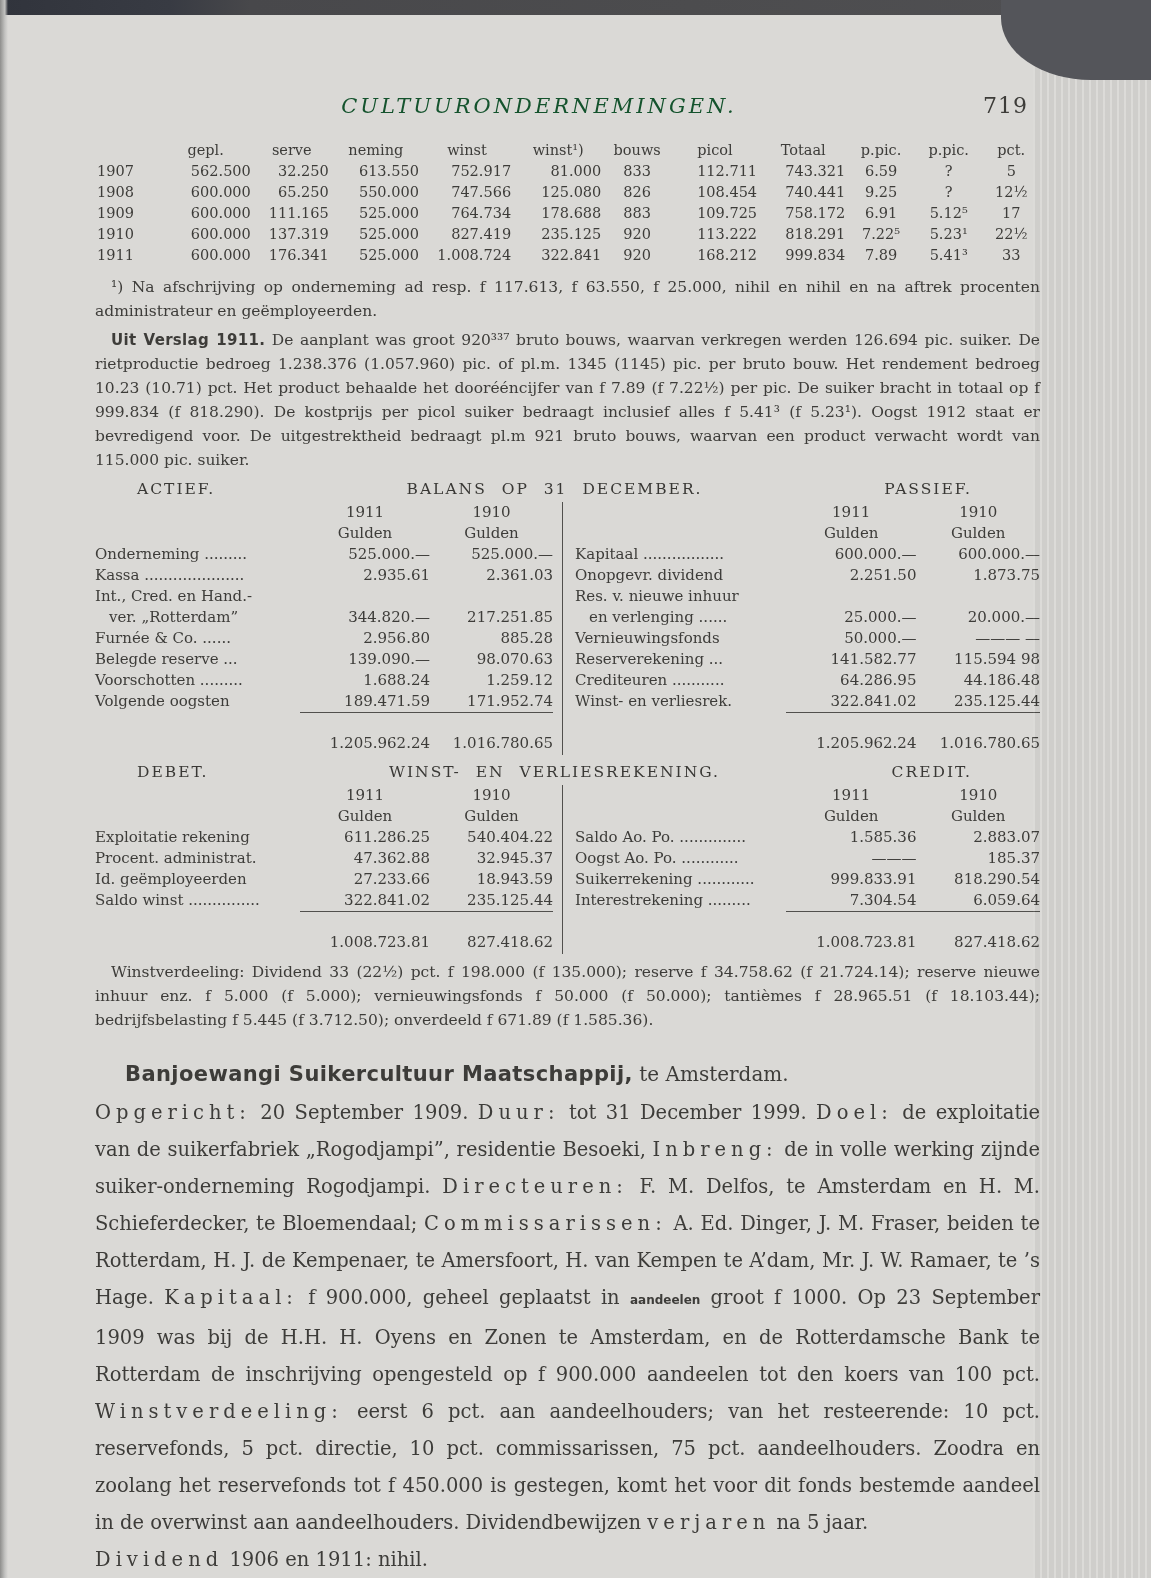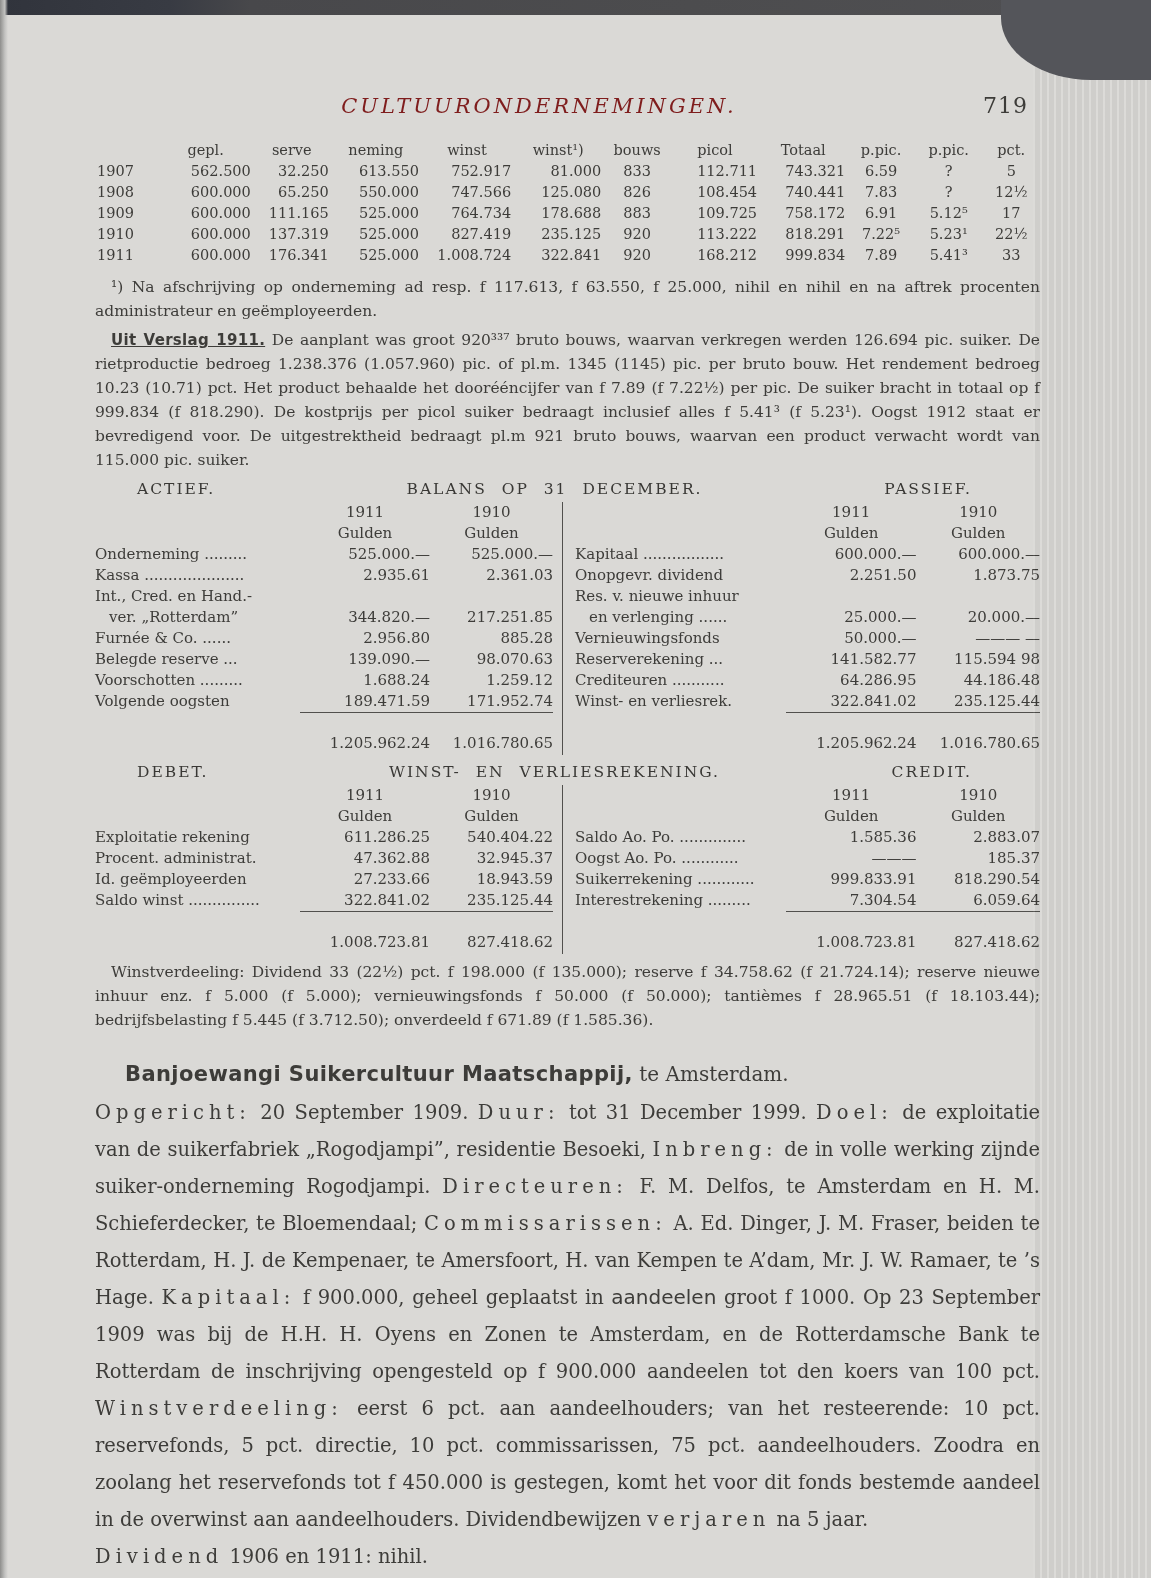--- a/index.html
+++ b/index.html
@@ -16,35 +16,35 @@
 6 65%,#6e6e6c 100%);}
   .right-edge::after{content:"";position:absolute;inset:0;
     background:repeating-linear-gradient(90deg,rgba(255,255,255,.05) 0 2px,rgba(0,0,0,.05) 2px 7px);}
   .corner-tr{position:absolute;top:0;right:0;width:150px;height:80px;z-index:6;
     background:#54555a;border-bottom-left-radius:90px 62px;}
   .left-edge{position:absolute;top:0;left:0;width:8px;height:100%;z-index:5;
     background:linear-gradient(90deg,#8e8e8c,#c2c2c0 60%,rgba(218,217,214,0));}
   
   .content{position:absolute;left:95px;top:15px;width:945px;z-index:3;}
   .title-row{display:flex;align-items:baseline;margin-top:78px;}
-  .title{flex:1;text-align:center;font-style:italic;font-size:21px;letter-spacing:3px;color:#7f1d1d;}
+  .title{flex:1;text-align:center;font-style:italic;font-size:21px;letter-spacing:3px;color:#14532d;}
   .pagenum{font-size:22px;letter-spacing:1px;padding-right:12px;}
   
   #years{border-collapse:collapse;table-layout:fixed;width:100%;margin-top:22px;font-size:14.5px;}
   #years td{padding:0 2px;line-height:21px;white-space:nowrap;overflow:visible;}
   #years tr.th td{text-align:center;}
   #years td.yr{text-align:left;}
   #years td.num{text-align:right;}
   #years td.ctr{text-align:center;}
   
   .para{font-size:15.5px;line-height:24px;text-align:justify;}
   .footnote{margin-top:9px;text-indent:16px;}
   .verslag{margin-top:5px;text-indent:16px;}
   .bold-sans{font-family:"DejaVu Sans",sans-serif;font-weight:bold;}
-  .verslag .bold-sans{font-size:15px;letter-spacing:.3px;text-decoration:underline;}
+  .verslag .bold-sans{font-size:15px;letter-spacing:.3px;}
   
   .sec{display:flex;align-items:baseline;font-size:15.5px;letter-spacing:2px;word-spacing:8px;margin:8px 0 0 0;color:#393835;}
   .sec .l{flex:1;padding-left:42px;}
   .sec .c{flex:0 0 auto;text-align:center;}
   .sec .r{flex:1;text-align:right;padding-right:68px;}
   
   .twocol{display:flex;margin-top:4px;}
   .side-l{width:468px;border-right:1px solid #51504d;padding-right:10px;box-sizing:border-box;}
   .side-r{flex:1;padding-left:12px;}
   table.fin{border-collapse:collapse;table-layout:fixed;width:100%;font-size:15px;}
@@ -58,21 +58,21 @@
   table.fin tr.total td{padding-top:18px;line-height:24px;}
   table.fin tr.gap td{line-height:7px;border:none;}
   
   .winstv{margin-top:6px;text-indent:16px;}
   
   .co-head{margin-top:22px;font-size:20px;line-height:40px;text-indent:30px;}
   .co-name{font-size:21px;letter-spacing:.4px;text-align:center;}
   .co-body{font-size:19.5px;line-height:37px;text-align:justify;}
   .co-divline{font-size:19.5px;line-height:37px;}
   .sp{letter-spacing:5px;}
-  .aand{font-family:"DejaVu Sans",sans-serif;font-weight:normal;font-size:20px;}
+  .aand{font-family:"DejaVu Sans",sans-serif;font-weight:bold;font-size:12px;}
   .koersen{text-align:center;font-size:15px;font-weight:bold;margin-top:5px;letter-spacing:.3px;word-spacing:3px;}
 </style>
 </head>
 <body>
 
 <div class="top-bar"></div>
 <div class="right-edge"></div>
 <div class="corner-tr"></div>
 <div class="left-edge"></div>
 
@@ -130,21 +130,21 @@
     <tr>
       <td class="yr">1908</td>
       <td class="num">600.000</td>
       <td class="num">65.250</td>
       <td class="num">550.000</td>
       <td class="num">747.566</td>
       <td class="num">125.080</td>
       <td class="ctr">826</td>
       <td class="num">108.454</td>
       <td class="num">740.441</td>
-      <td class="ctr">7.83</td>
+      <td class="ctr">9.25</td>
       <td class="ctr">?</td>
       <td class="ctr">12½</td>
     </tr>
     <tr>
       <td class="yr">1909</td>
       <td class="num">600.000</td>
       <td class="num">111.165</td>
       <td class="num">525.000</td>
       <td class="num">764.734</td>
       <td class="num">178.688</td>

